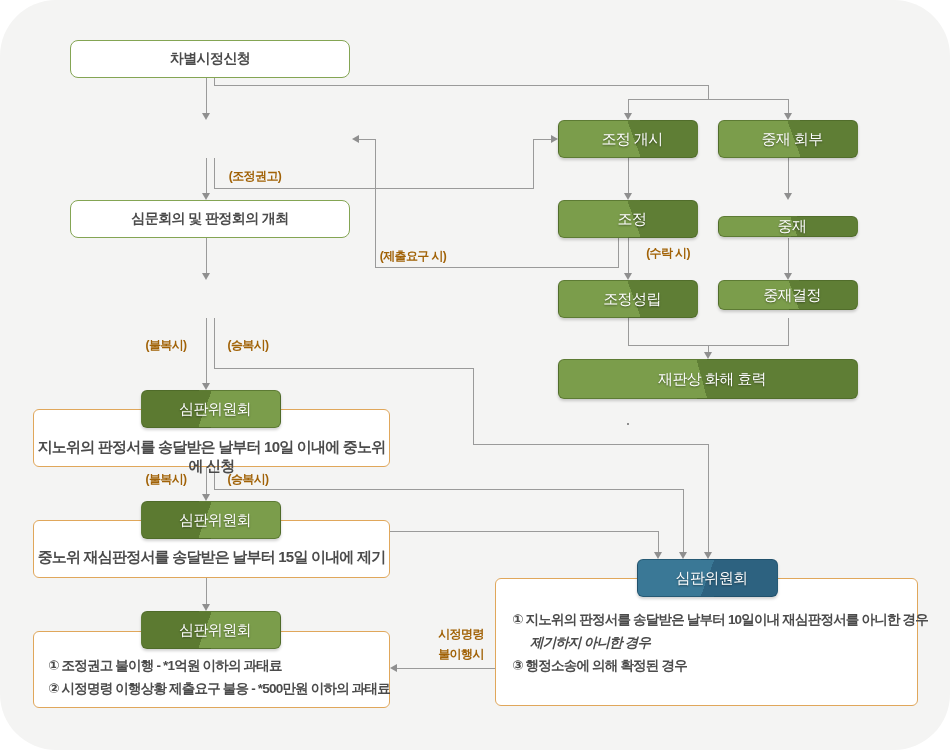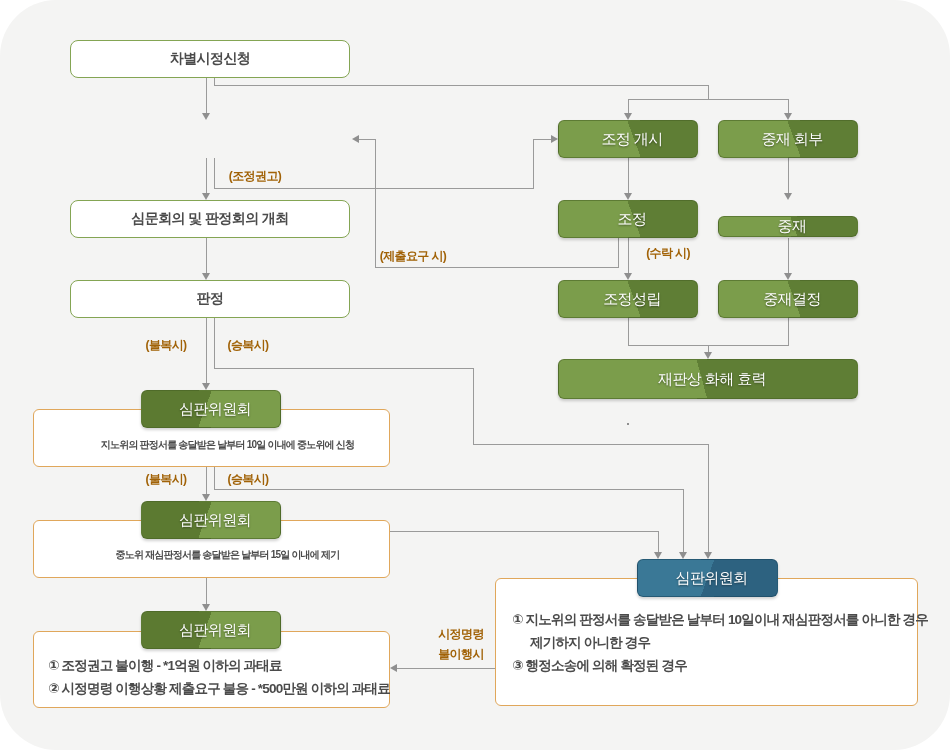--- a/index.html
+++ b/index.html
@@ -26,21 +26,21 @@
        color:#ffffff;font-size:15px;font-weight:normal;letter-spacing:-0.6px;
        text-shadow:0 1px 2px rgba(0,0,0,0.45);box-shadow:0 2px 3px rgba(0,0,0,0.18);z-index:3;padding-left:8px;}
   .btn.g{background:linear-gradient(70deg,#7b9d4b 54%,#5f7e35 54%);border:1px solid rgba(70,95,35,0.55);}
   .btn.gw{background:linear-gradient(75deg,#7b9d4b 48%,#5f7e35 48%);border:1px solid rgba(70,95,35,0.55);}
   .btn.gl{background:linear-gradient(290deg,#7b9d4b 54%,#5c7a31 54%);border:1px solid rgba(70,95,35,0.55);}
   .btn.b{background:linear-gradient(110deg,#3a7896 50%,#2d6280 50%);border:1px solid rgba(25,70,95,0.6);}
 
   
   .nbox{position:absolute;box-sizing:border-box;background:#ffffff;border:1.5px solid #e0a75b;border-radius:6px;
         color:#4b4b4b;font-weight:bold;z-index:2;}
-  .nbox .ctr{position:absolute;left:16px;width:100%;text-align:center;font-size:10px;letter-spacing:-0.8px;}
+  .nbox .ctr{position:absolute;left:0;width:100%;text-align:center;font-size:15px;letter-spacing:-0.8px;}
   .nbox .ln{white-space:nowrap;font-size:13.5px;letter-spacing:-0.8px;line-height:23px;}
 
   
   .lbl{position:absolute;color:#a16207;font-size:12px;font-weight:bold;letter-spacing:-0.6px;
        text-align:center;z-index:4;line-height:14px;}
   .dot{position:absolute;width:2px;height:2px;background:#8f8f8f;z-index:1;}
 </style>
 </head>
 <body>
 
@@ -113,46 +113,45 @@
     <div class="arr down" style="left:704px;top:352px;"></div>
     <div class="arr down" style="left:654px;top:552px;"></div>
     <div class="arr down" style="left:679px;top:552px;"></div>
     <div class="arr down" style="left:704px;top:552px;"></div>
     <div class="arr right" style="left:551px;top:135px;"></div>
     <div class="arr left" style="left:352px;top:135px;"></div>
     <div class="arr left" style="left:390px;top:664px;"></div>
 
     <div class="wbox" style="left:70px;top:40px;width:280px;height:38px;">차별시정신청</div>
     <div class="wbox" style="left:70px;top:200px;width:280px;height:38px;">심문회의 및 판정회의 개최</div>
-    <div class="wbox" style="left:70px;top:280px;width:280px;height:38px;">판정</div>
 
     <div class="btn g" style="left:558px;top:120px;width:140px;height:38px;">조정 개시</div>
     <div class="btn g" style="left:718px;top:120px;width:140px;height:38px;">중재 회부</div>
     <div class="btn g" style="left:558px;top:200px;width:140px;height:38px;">조정</div>
     <div class="btn g" style="left:718px;top:216px;width:140px;height:21px;">중재</div>
     <div class="btn g" style="left:558px;top:280px;width:140px;height:38px;">조정성립</div>
-    <div class="btn g" style="left:718px;top:280px;width:140px;height:38px;">중재결정</div>
+    <div class="btn g" style="left:718px;top:280px;width:140px;height:30px;">중재결정</div>
     <div class="btn gw" style="left:558px;top:359px;width:300px;height:40px;">재판상 화해 효력</div>
 
     <div class="nbox" style="left:33px;top:409px;width:357px;height:58px;">
       <div class="ctr" style="top:28px;">지노위의 판정서를 송달받은 날부터 10일 이내에 중노위에 신청</div>
     </div>
     <div class="nbox" style="left:33px;top:520px;width:357px;height:58px;">
       <div class="ctr" style="top:27px;">중노위 재심판정서를 송달받은 날부터 15일 이내에 제기</div>
     </div>
     <div class="nbox" style="left:33px;top:631px;width:357px;height:77px;">
       <div style="position:absolute;left:14px;top:22px;">
         <div class="ln">① 조정권고 불이행 - *1억원 이하의 과태료</div>
         <div class="ln">② 시정명령 이행상황 제출요구 불응 - *500만원 이하의 과태료</div>
       </div>
     </div>
     <div class="nbox" style="left:495px;top:578px;width:423px;height:128px;">
       <div style="position:absolute;left:16px;top:29px;">
         <div class="ln">① 지노위의 판정서를 송달받은 날부터 10일이내 재심판정서를 아니한 경우</div>
-        <div class="ln" style="padding-left:18px;">제기하지 아니한 경우</div>
+        <div class="ln" style="padding-left:18px;font-style:italic;">제기하지 아니한 경우</div>
         <div class="ln">③ 행정소송에 의해 확정된 경우</div>
       </div>
     </div>
 
     <div class="btn gl" style="left:141px;top:390px;width:140px;height:38px;">심판위원회</div>
     <div class="btn gl" style="left:141px;top:501px;width:140px;height:38px;">심판위원회</div>
     <div class="btn gl" style="left:141px;top:611px;width:140px;height:38px;">심판위원회</div>
     <div class="btn b" style="left:637px;top:559px;width:141px;height:38px;">심판위원회</div>
 
     <div class="lbl" style="left:220px;top:169px;width:70px;">(조정권고)</div>

